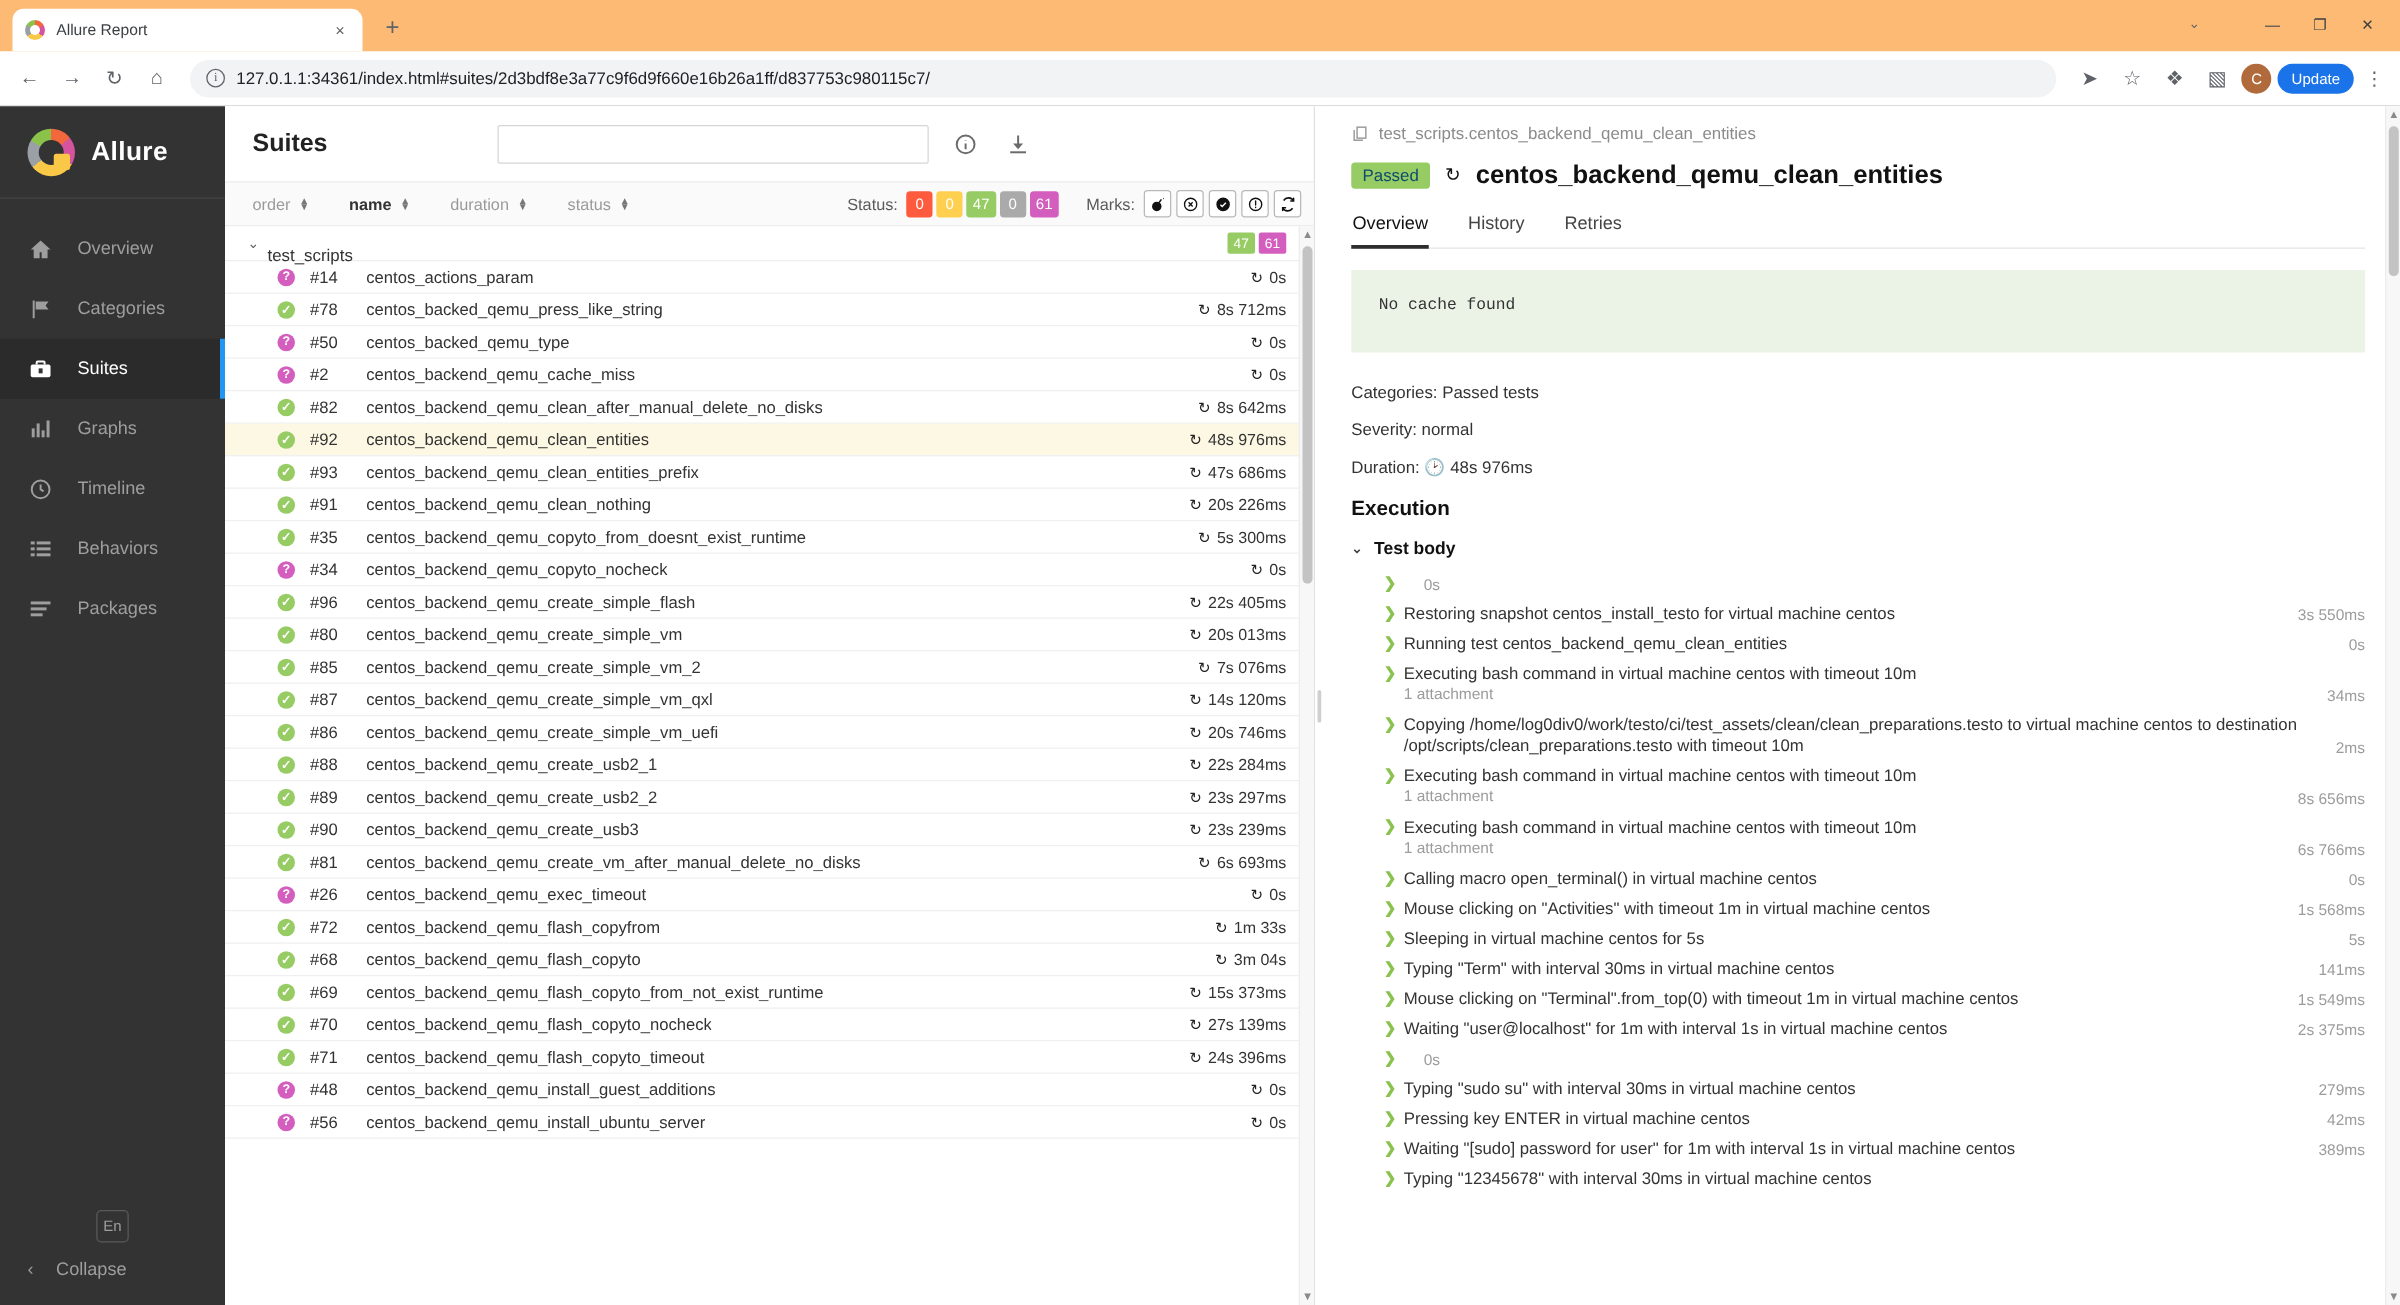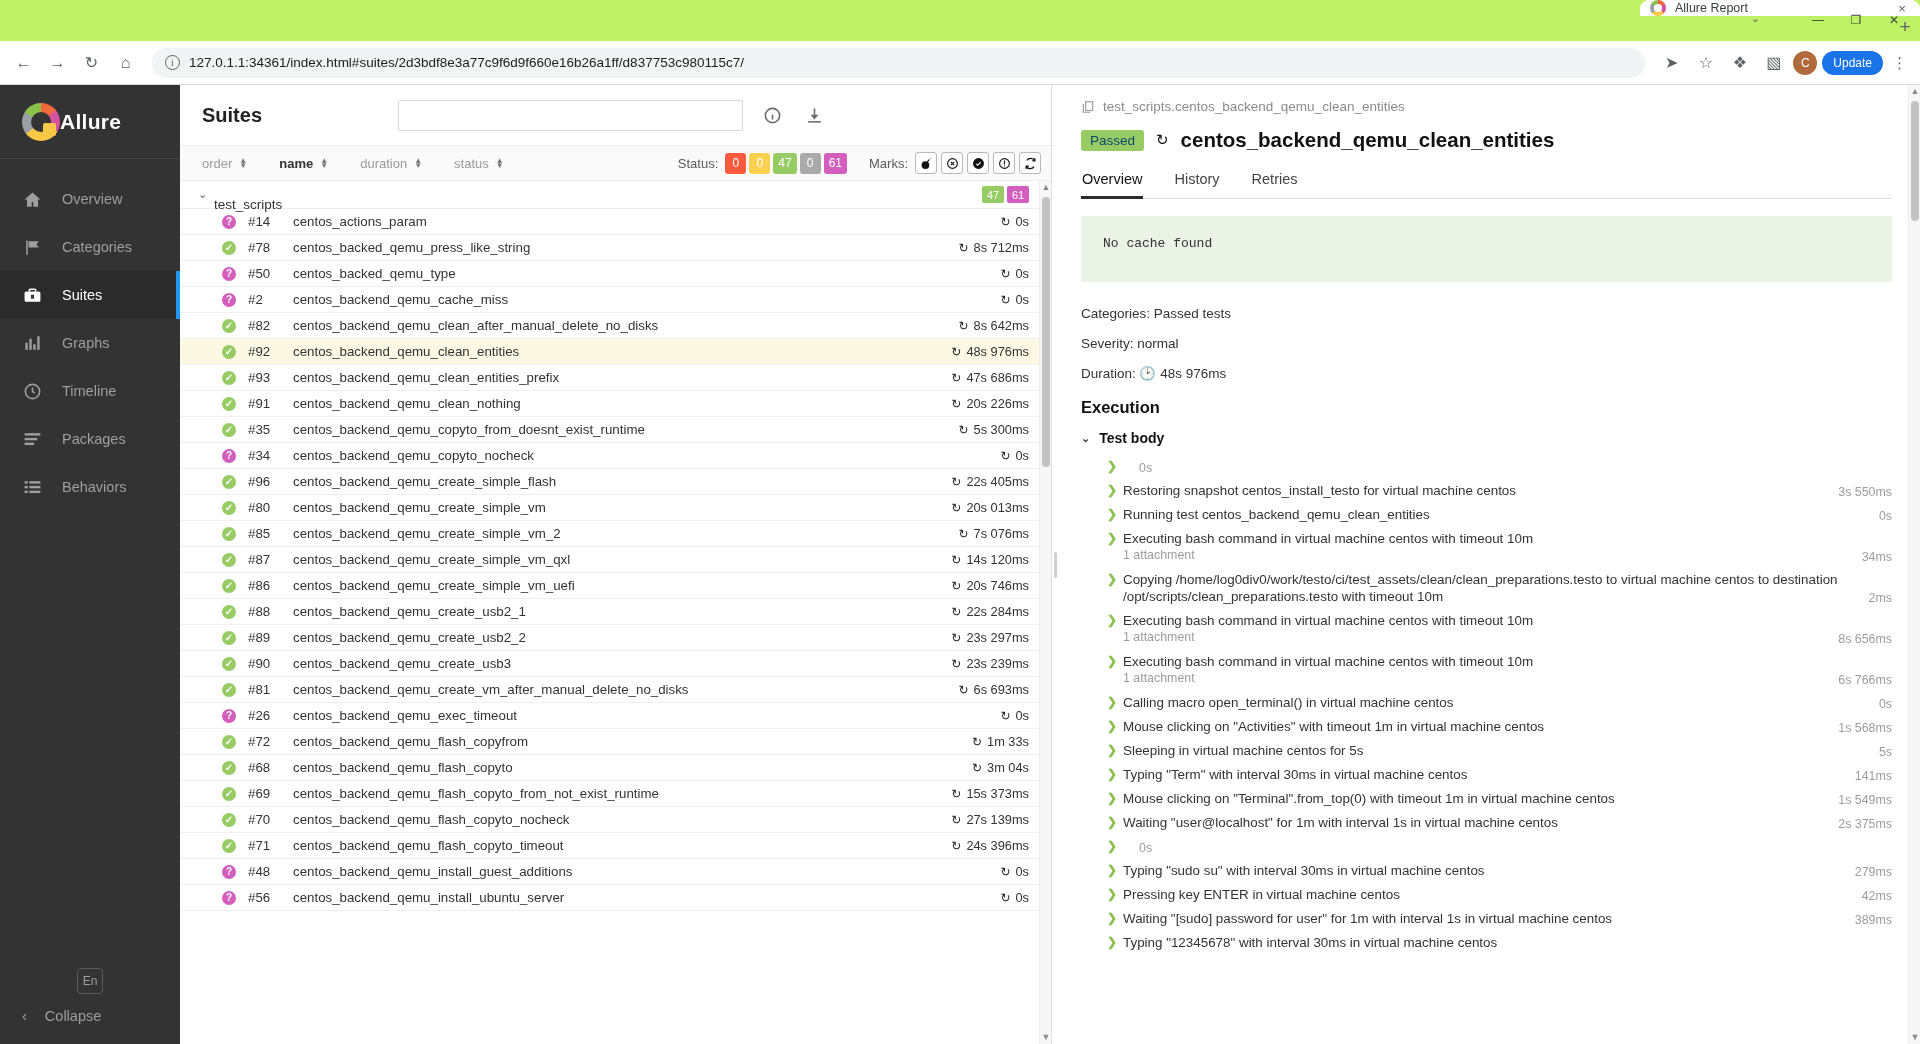--- a/index.html
+++ b/index.html
@@ -7,22 +7,22 @@
   body {
     font-family:"Liberation Sans", sans-serif;
     background:#ffffff;
     font-size:13px;
     color:#222;
   }
 
   
   .browser { width:1920px; height:1044px; display:flex; flex-direction:column; }
   .tabstrip {
-    height:41px; background:#bef264; display:flex; align-items:flex-end;
-    padding-left:10px; position:relative;flex-direction:column;
+    height:41px; background:#fdba74; display:flex; align-items:flex-end;
+    padding-left:10px; position:relative;
   }
   .tab {
     height:34px; width:280px; background:#fff; border-radius:9px 9px 0 0;
     display:flex; align-items:center; padding:0 10px; gap:9px; position:relative;
   }
   .tab-fav {
     width:16px; height:16px; flex:0 0 16px; position:relative; border-radius:50%;
     background:conic-gradient(#f2683c 0deg 60deg,#d6539f 60deg 130deg,#f9c846 130deg 230deg,#9aa0a6 230deg 300deg,#8bc34a 300deg 360deg);
   }
   .tab-fav::after { content:""; position:absolute; inset:4px; background:#fff; border-radius:50%; }
@@ -56,21 +56,21 @@
   }
   .avatar-c { width:24px; height:24px; border-radius:50%; background:#b06a3b; color:#fff;
               font-size:12px; display:flex; align-items:center; justify-content:center; cursor:pointer;}
   .kebab { font-size:15px; color:#5f6368; padding:0 4px; cursor:pointer; letter-spacing:0; }
 
   
   .app { flex:1; display:flex; min-height:0; }
 
   
   .sidebar { width:180px; background:#333333; display:flex; flex-direction:column; flex:0 0 180px; }
-  .brand { height:74px; display:flex; align-items:center; padding-left:22px;
+  .brand { height:74px; display:flex; align-items:center; gap:13px; padding-left:22px;
            border-bottom:1px solid #444; }
   .brand-logo { width:38px; height:38px; border-radius:50%; position:relative;
     background:conic-gradient(#f2683c 0deg 52deg,#d6539f 52deg 120deg,#f9c846 120deg 232deg,#9aa0a6 232deg 300deg,#8bc34a 300deg 360deg); }
   .brand-logo::after { content:""; position:absolute; inset:9px; background:#333; border-radius:50%; }
   .brand-logo::before { content:""; position:absolute; right:4px; bottom:5px; width:13px; height:13px;
                         background:#f9c846; border-radius:2px; z-index:2; }
   .brand-name { color:#fff; font-size:21px; font-weight:bold; letter-spacing:.3px; }
   .nav { padding-top:16px; flex:1; }
   .nav-item { height:48px; display:flex; align-items:center; gap:19px; padding-left:22px;
               color:#9e9e9e; font-size:14.5px; cursor:pointer; position:relative; }
@@ -278,40 +278,40 @@
                 <circle cx="12" cy="12" r="9"></circle>
                 <path d="M12 7v5l3 2"></path>
               </svg>
           </span>
           <span>Timeline</span>
         </div>
 
         <div class="nav-item">
           <span class="nav-ico">
             <svg width="19" height="19" viewBox="0 0 24 24" fill="#9e9e9e">
-                <rect x="2" y="4" width="20" height="3"></rect>
-                <rect x="2" y="10" width="16" height="3"></rect>
-                <rect x="2" y="16" width="12" height="3"></rect>
-              </svg>
-          </span>
-          <span>Packages</span>
-        </div>
-
-        <div class="nav-item">
-          <span class="nav-ico">
-            <svg width="19" height="19" viewBox="0 0 24 24" fill="#9e9e9e">
                 <rect x="2" y="4" width="4" height="3"></rect>
                 <rect x="8" y="4" width="14" height="3"></rect>
                 <rect x="2" y="10" width="4" height="3"></rect>
                 <rect x="8" y="10" width="14" height="3"></rect>
                 <rect x="2" y="16" width="4" height="3"></rect>
                 <rect x="8" y="16" width="14" height="3"></rect>
               </svg>
           </span>
           <span>Behaviors</span>
+        </div>
+
+        <div class="nav-item">
+          <span class="nav-ico">
+            <svg width="19" height="19" viewBox="0 0 24 24" fill="#9e9e9e">
+                <rect x="2" y="4" width="20" height="3"></rect>
+                <rect x="2" y="10" width="16" height="3"></rect>
+                <rect x="2" y="16" width="12" height="3"></rect>
+              </svg>
+          </span>
+          <span>Packages</span>
         </div>
       </div>
 
       <div class="side-foot">
         <div class="lang-btn">En</div>
         <div class="collapse">
           <span>‹</span>
           <span>Collapse</span>
         </div>
       </div>

